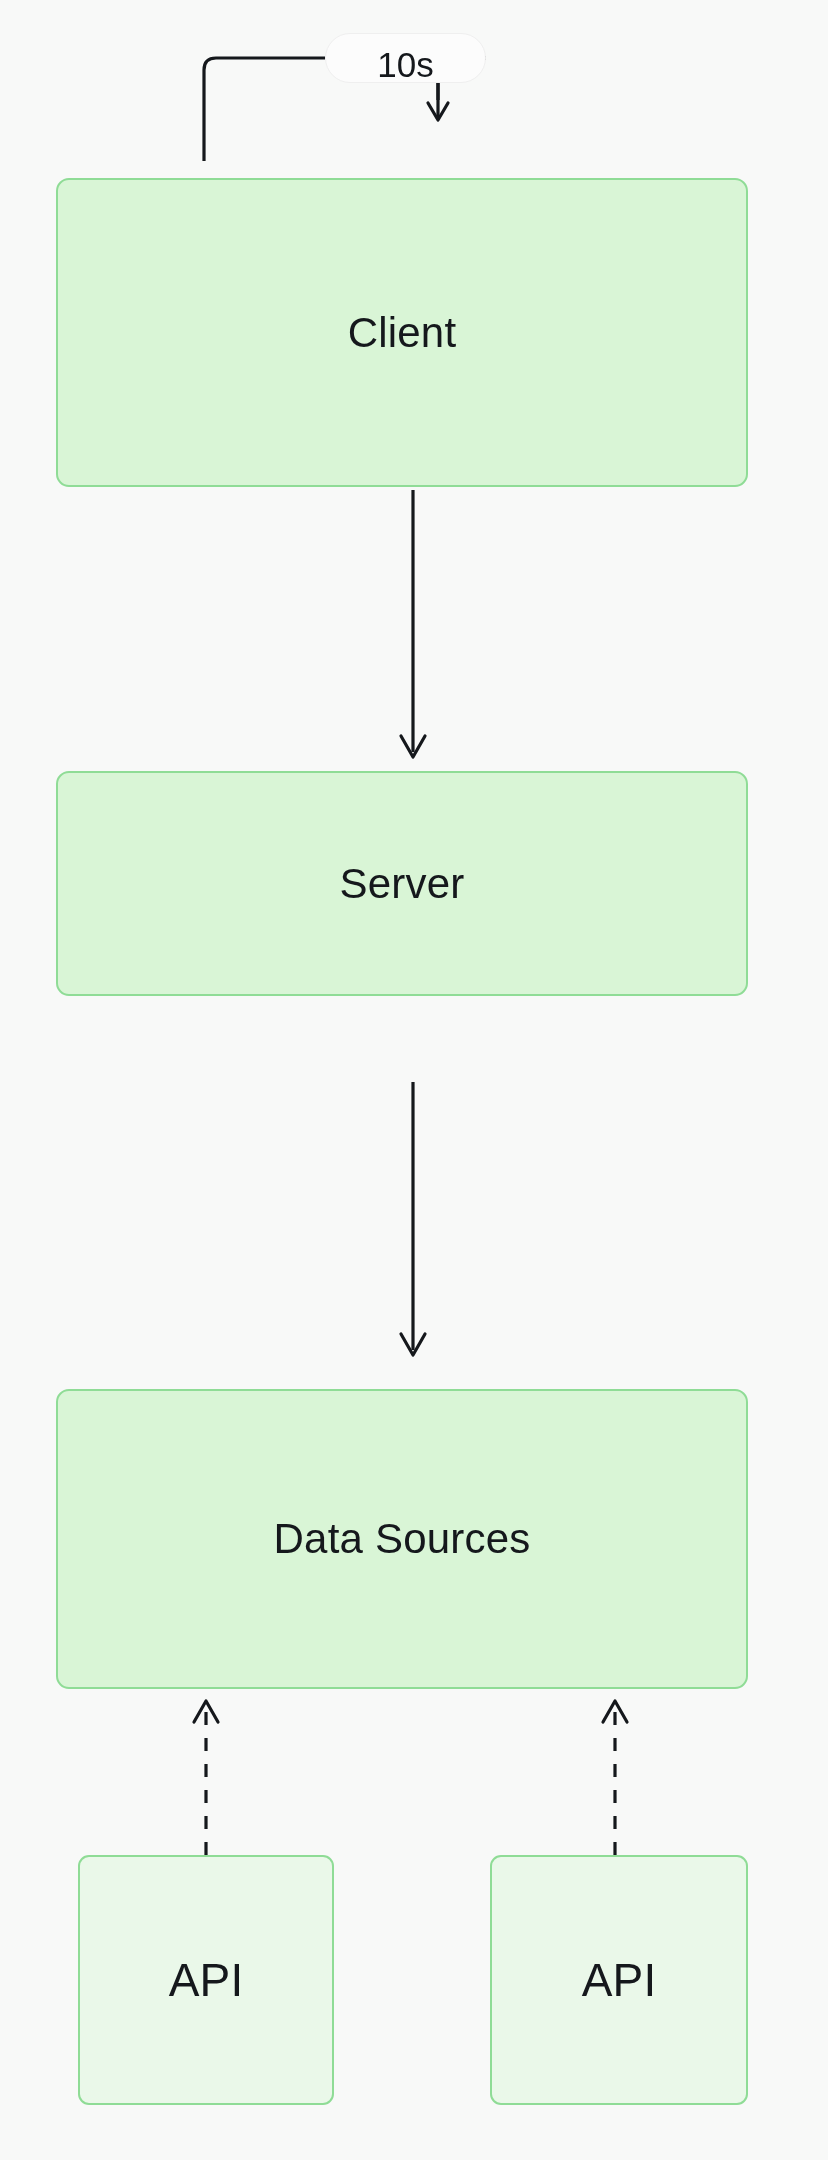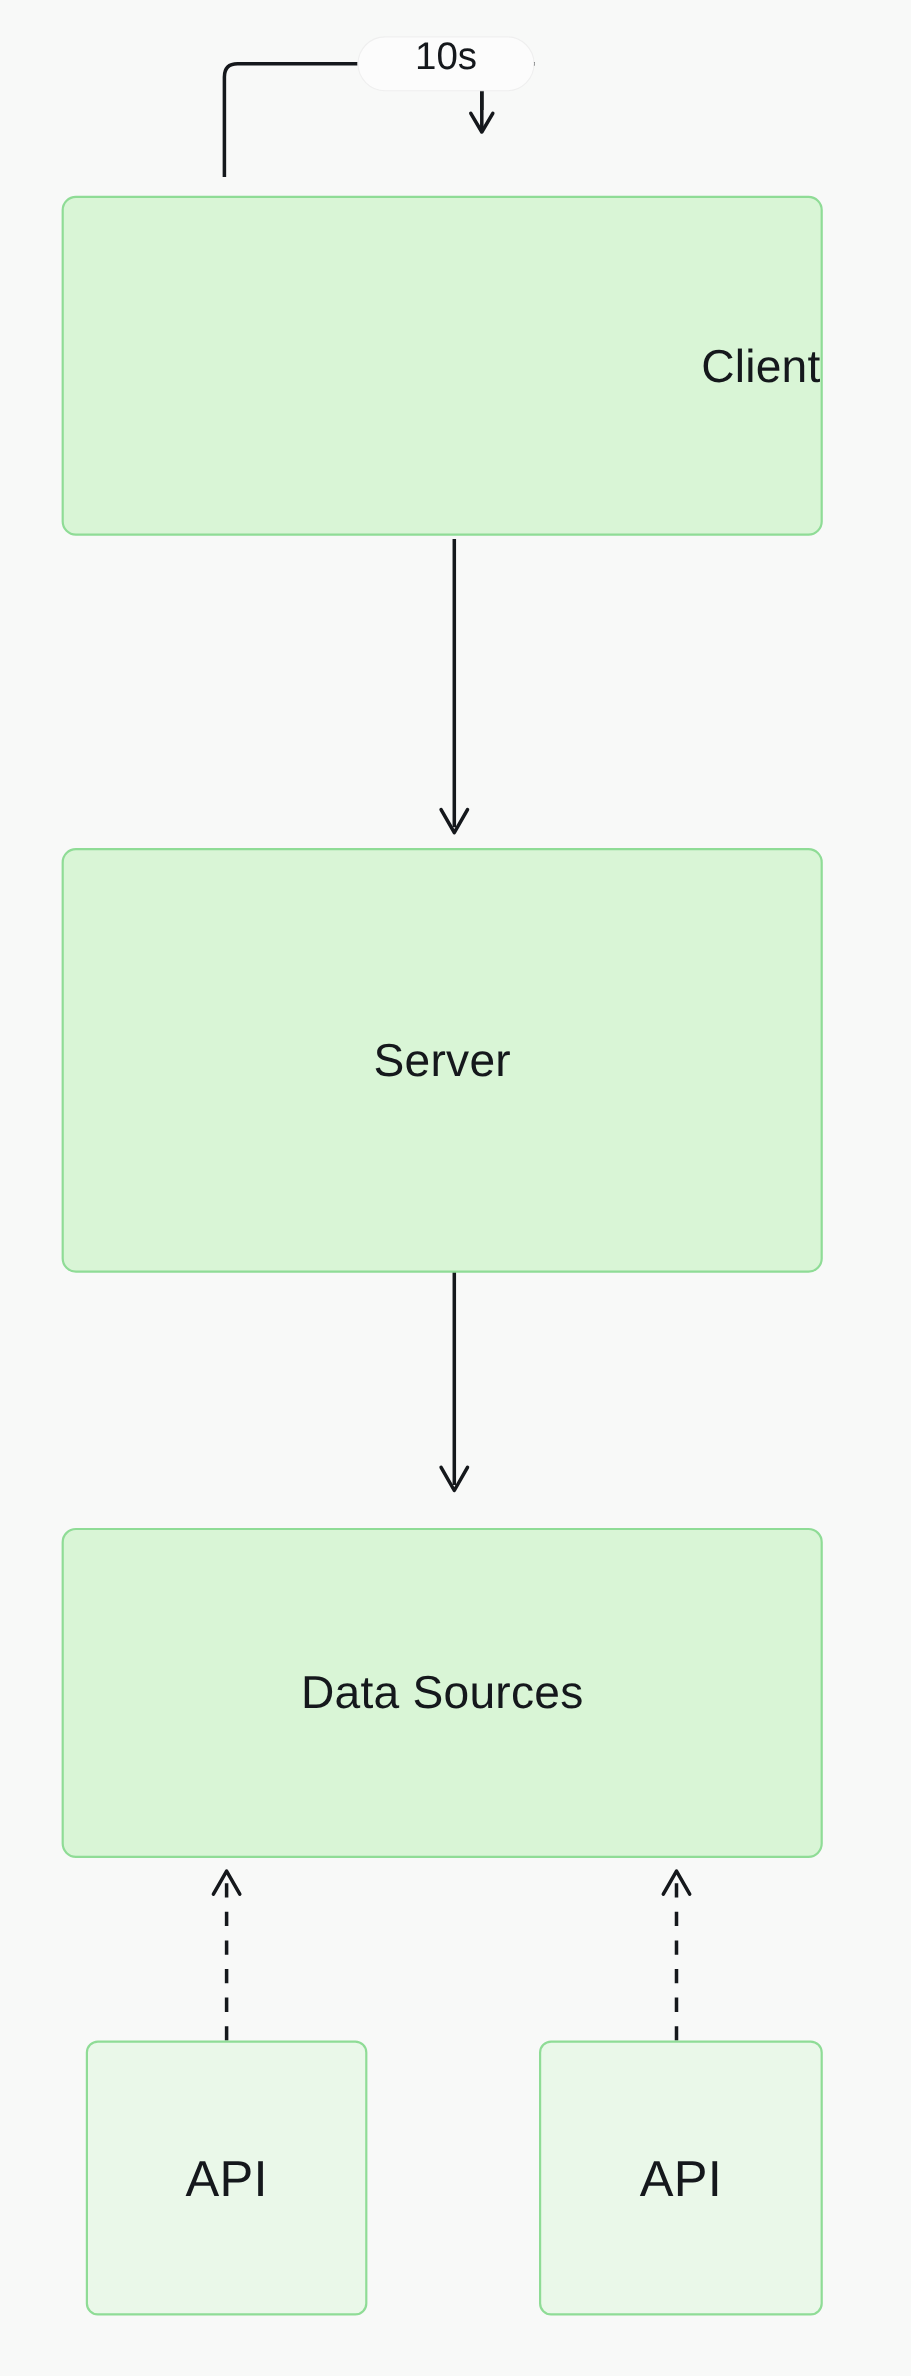--- a/index.html
+++ b/index.html
@@ -50,45 +50,45 @@
     letter-spacing: 0.2px;
     line-height: 1;
     color: #15181c;
     text-align: center;
     white-space: nowrap;
   }
   .node.leaf .node-label {
     font-size: 46px;
   }
   #node-client {
-    left: 56px;  top: 178px;  width: 692px; height: 309px; justify-content: flex-end;
+    left: 56px;  top: 178px;  width: 692px; height: 309px;
   }
   #node-server {
-    left: 56px;  top: 771px;  width: 692px; height: 386px;
+    left: 56px;  top: 771px;  width: 692px; height: 225px;
   }
   #node-datasources {
     left: 56px;  top: 1389px; width: 692px; height: 300px;
   }
   #node-api-left {
     left: 78px;  top: 1855px; width: 256px; height: 250px;
   }
   #node-api-right {
     left: 490px; top: 1855px; width: 258px; height: 250px;
   }
   .edge-label-pill {
     position: absolute;
     left: 325px;
     top: 33px;
     width: 161px;
     height: 50px;
     background: #fcfcfc;
     border: 1px solid #efefef;
     border-radius: 25px;
     display: flex;
-    align-items: flex-start;
+    align-items: flex-end;
     justify-content: center;
     box-sizing: border-box;
   }
   .edge-label-text {
     font-size: 35px;
     color: #15181c;
     line-height: 1;
     white-space: nowrap;
   }
 </style>

